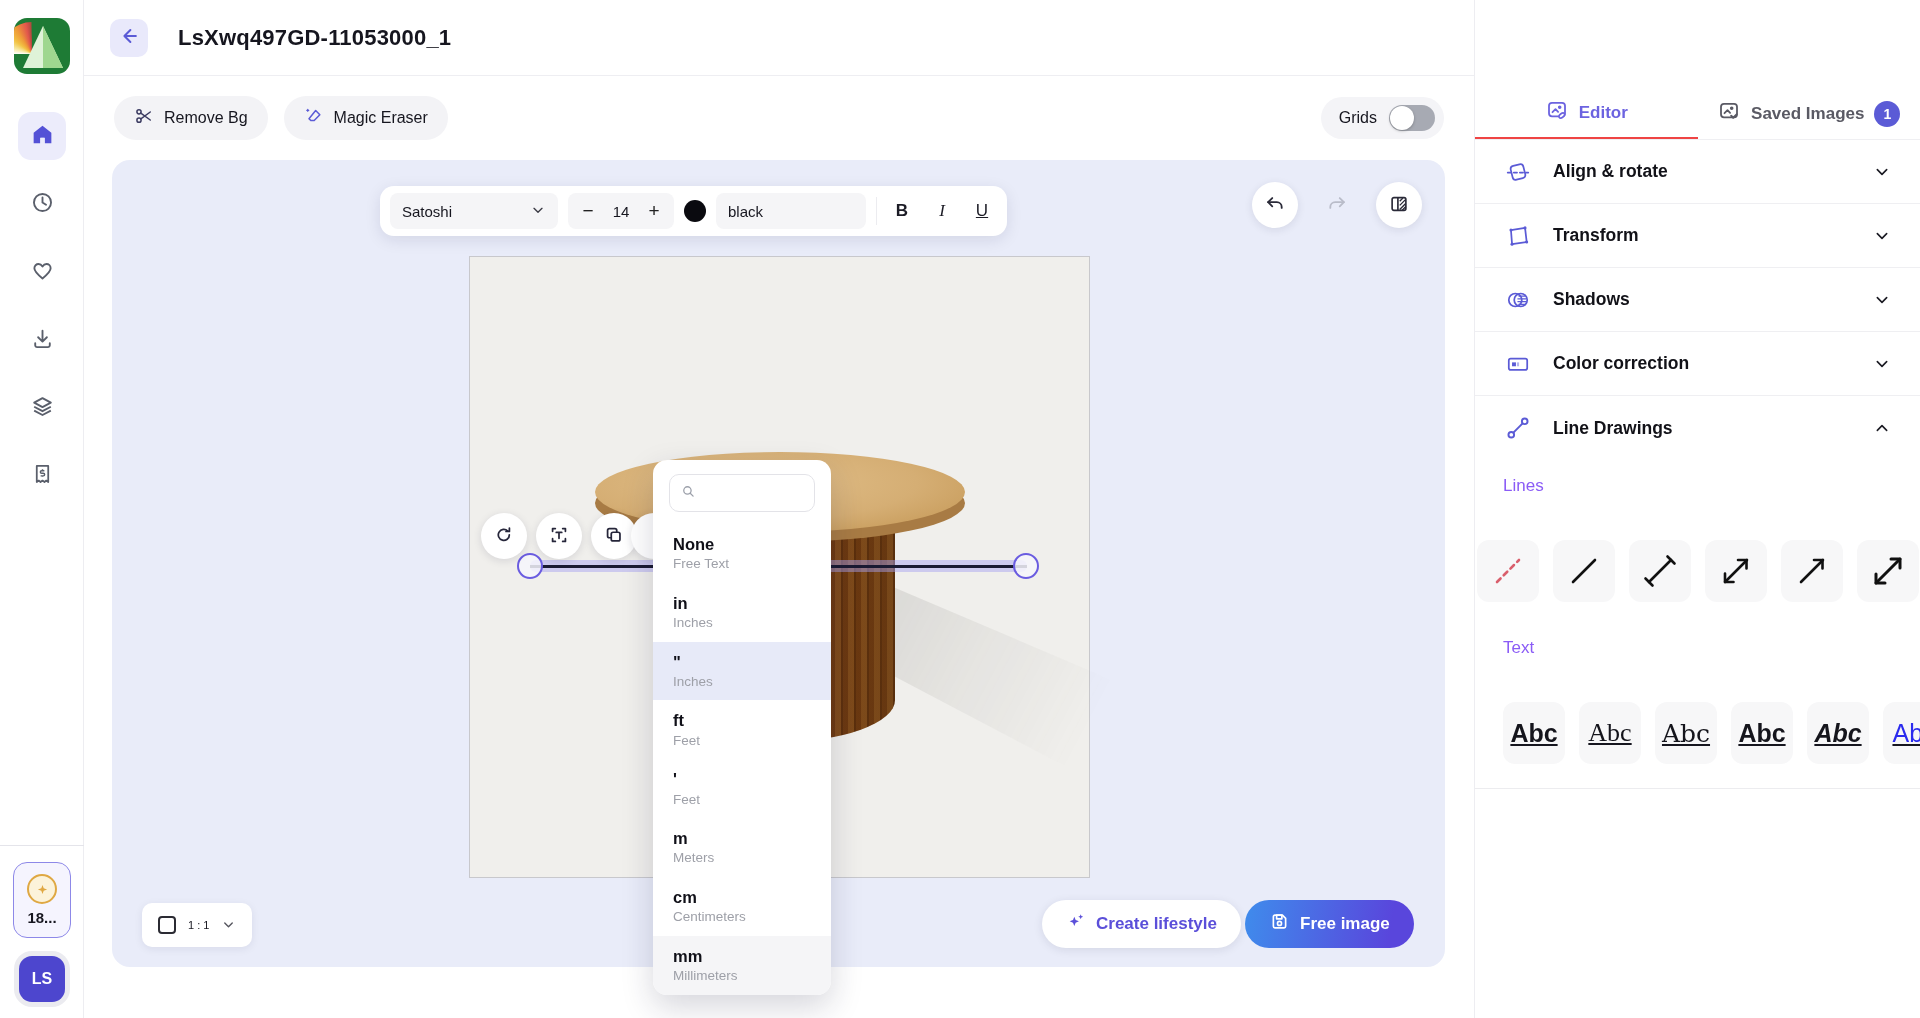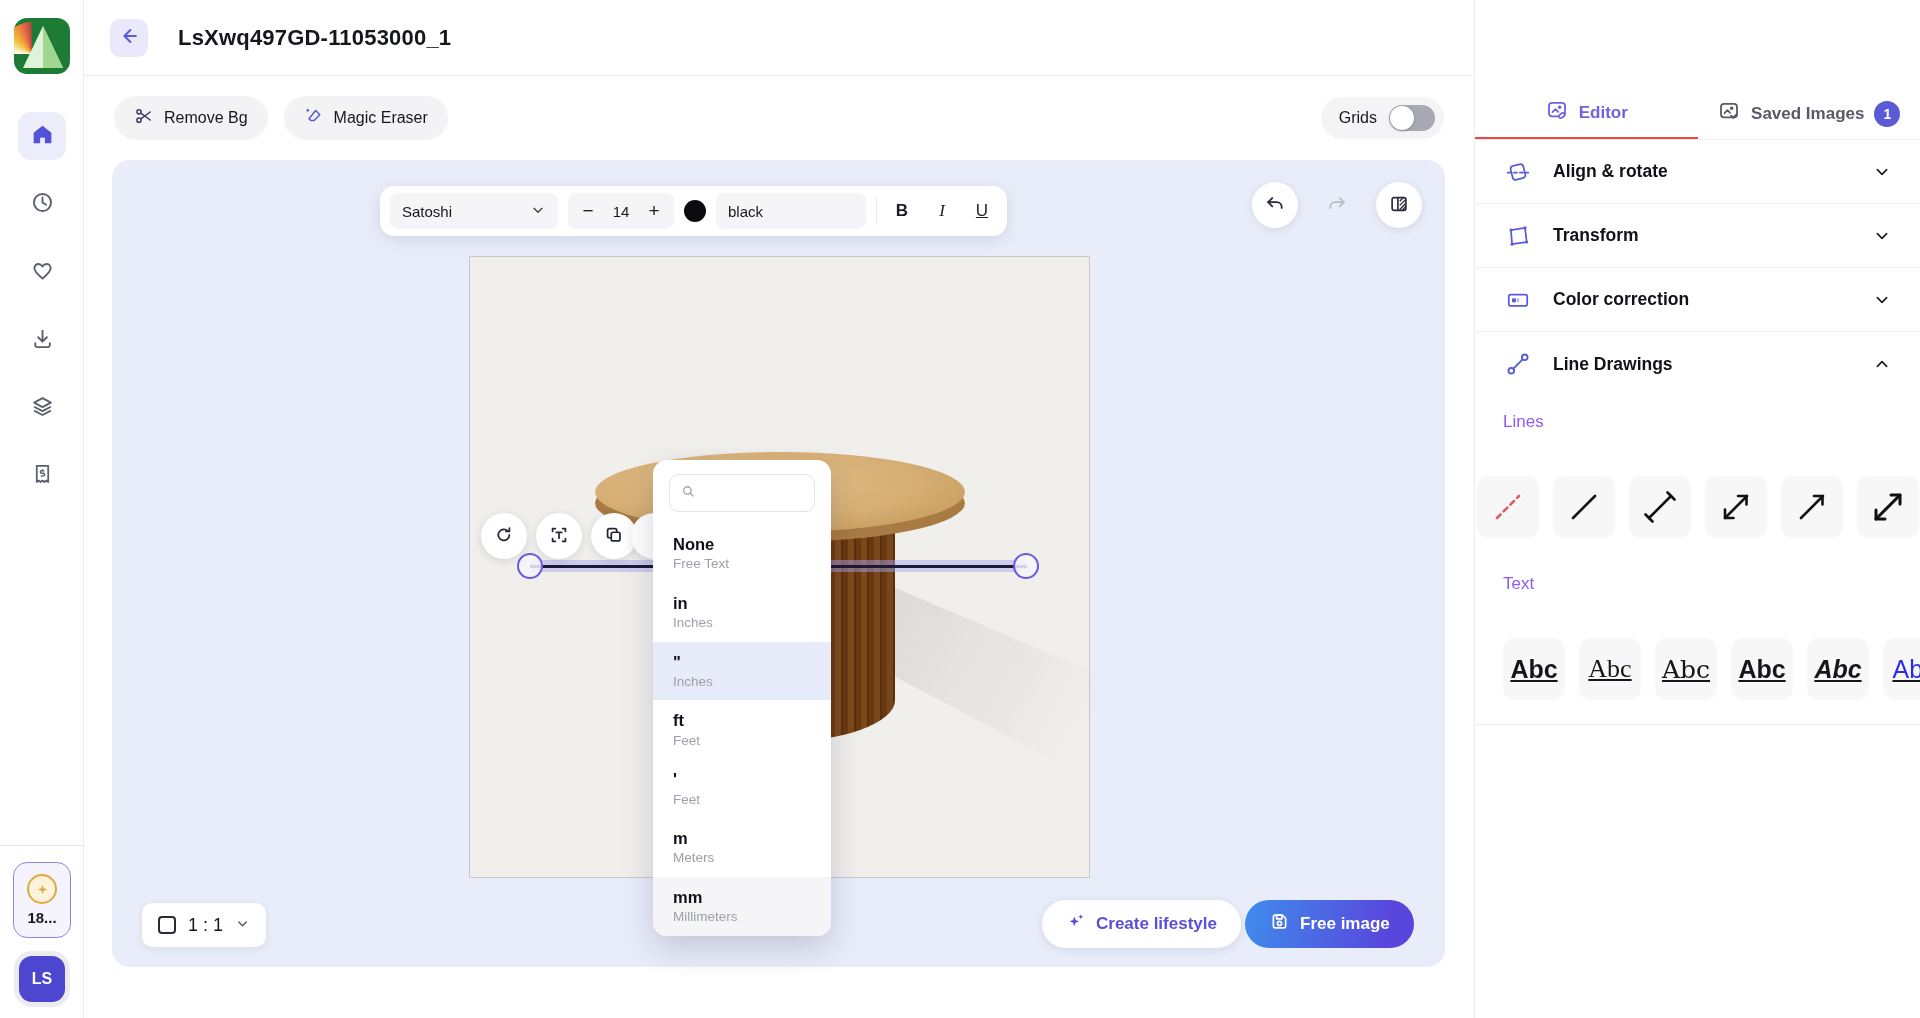--- a/index.html
+++ b/index.html
@@ -116,21 +116,21 @@
   .dd-search input { border:none; outline:none; width:100%; font-size:14px; font-family:inherit; }
   .dd-opt { padding:9px 20px 10px; cursor:pointer; }
   .dd-opt .lbl { font-size:16.5px; font-weight:700; color:#101018; line-height:1.35; }
   .dd-opt .sub { font-size:13.5px; color:#9EA0A8; line-height:1.3; }
   .dd-opt.selected { background:#E7EAF8; }
   .dd-opt.hovered { background:#F5F5F7; }
 
   
   .aspect-pill { position:absolute; left:30px; top:743px; height:44px; border-radius:10px; background:#fff;
     box-shadow:0 2px 8px rgba(25,25,60,.08); display:flex; align-items:center; gap:12px; padding:0 16px;
-    border:none; cursor:pointer; font-family:inherit; font-size:18px; color:#16161F; }
+    border:none; cursor:pointer; font-family:inherit; font-size:11px; color:#16161F; }
   .aspect-sq { width:18px; height:18px; border:2px solid #2B2B33; border-radius:4px; }
   .lifestyle-btn { position:absolute; left:930px; top:740px; height:48px; border-radius:24px; background:#fff;
     box-shadow:0 2px 10px rgba(25,25,60,.10); border:none; display:flex; align-items:center; gap:9px;
     padding:0 24px; font-size:17px; font-weight:700; color:#5B4FD9; cursor:pointer; font-family:inherit; }
   .save-btn { position:absolute; left:1133px; top:740px; height:48px; border-radius:24px; border:none;
     background:linear-gradient(100deg,#3F8CEC 0%,#5946DC 85%); display:flex; align-items:center; gap:10px;
     padding:0 24px; font-size:17px; font-weight:700; color:#fff; cursor:pointer; font-family:inherit; }
 
   
   .panel { position:absolute; right:0; top:0; width:446px; height:1018px; background:#fff;
@@ -356,20 +356,24 @@
         <div class="sub">Feet</div>
       </div>
       <div class="dd-opt">
         <div class="lbl">'</div>
         <div class="sub">Feet</div>
       </div>
       <div class="dd-opt">
         <div class="lbl">m</div>
         <div class="sub">Meters</div>
       </div>
+      <div class="dd-opt">
+        <div class="lbl">cm</div>
+        <div class="sub">Centimeters</div>
+      </div>
       <div class="dd-opt hovered">
         <div class="lbl">mm</div>
         <div class="sub">Millimeters</div>
       </div>
     </div>
 
     <button class="aspect-pill">
       <span class="aspect-sq"></span>
       <span>1 : 1</span>
       <span><svg viewBox="0 0 24 24" width="15" height="15" fill="none" stroke="#55555E" stroke-width="2.2" stroke-linecap="round" stroke-linejoin="round">
@@ -436,20 +440,31 @@
           <circle cx="20" cy="17.5" r="1.4" fill="currentColor" stroke="none"></circle>
           <circle cx="6.5" cy="19.5" r="1.4" fill="currentColor" stroke="none"></circle>
         </svg></span>
     <span class="acc-label">Transform</span>
     <span class="chev"><svg viewBox="0 0 24 24" fill="none" stroke="currentColor" stroke-width="2.4" stroke-linecap="round" stroke-linejoin="round">
           <path d="M5 8.5 l7 7 7 -7"></path>
         </svg></span>
   </div>
   <div class="acc-row">
     <span class="acc-icon"><svg viewBox="0 0 24 24" fill="none" stroke="currentColor" stroke-width="1.6">
+          <circle cx="9.5" cy="12" r="6"></circle>
+          <circle cx="14.5" cy="12" r="6"></circle>
+          <path d="M12.5 8.5 h6 M11.5 11 h8 M11.5 13.5 h8 M12.5 16 h6" stroke-width="1.2"></path>
+        </svg></span>
+    <span class="acc-label">Shadows</span>
+    <span class="chev"><svg viewBox="0 0 24 24" fill="none" stroke="currentColor" stroke-width="2.4" stroke-linecap="round" stroke-linejoin="round">
+          <path d="M5 8.5 l7 7 7 -7"></path>
+        </svg></span>
+  </div>
+  <div class="acc-row">
+    <span class="acc-icon"><svg viewBox="0 0 24 24" fill="none" stroke="currentColor" stroke-width="1.6">
           <rect x="3.5" y="7" width="17" height="10.5" rx="1.8"></rect>
           <rect x="6.5" y="10.5" width="3.6" height="3.6" fill="currentColor" stroke="none"></rect>
           <rect x="11" y="10.5" width="2" height="3.6" fill="currentColor" opacity=".45" stroke="none"></rect>
         </svg></span>
     <span class="acc-label">Color correction</span>
     <span class="chev"><svg viewBox="0 0 24 24" fill="none" stroke="currentColor" stroke-width="2.4" stroke-linecap="round" stroke-linejoin="round">
           <path d="M5 8.5 l7 7 7 -7"></path>
         </svg></span>
   </div>
   <div class="acc-row no-border">

